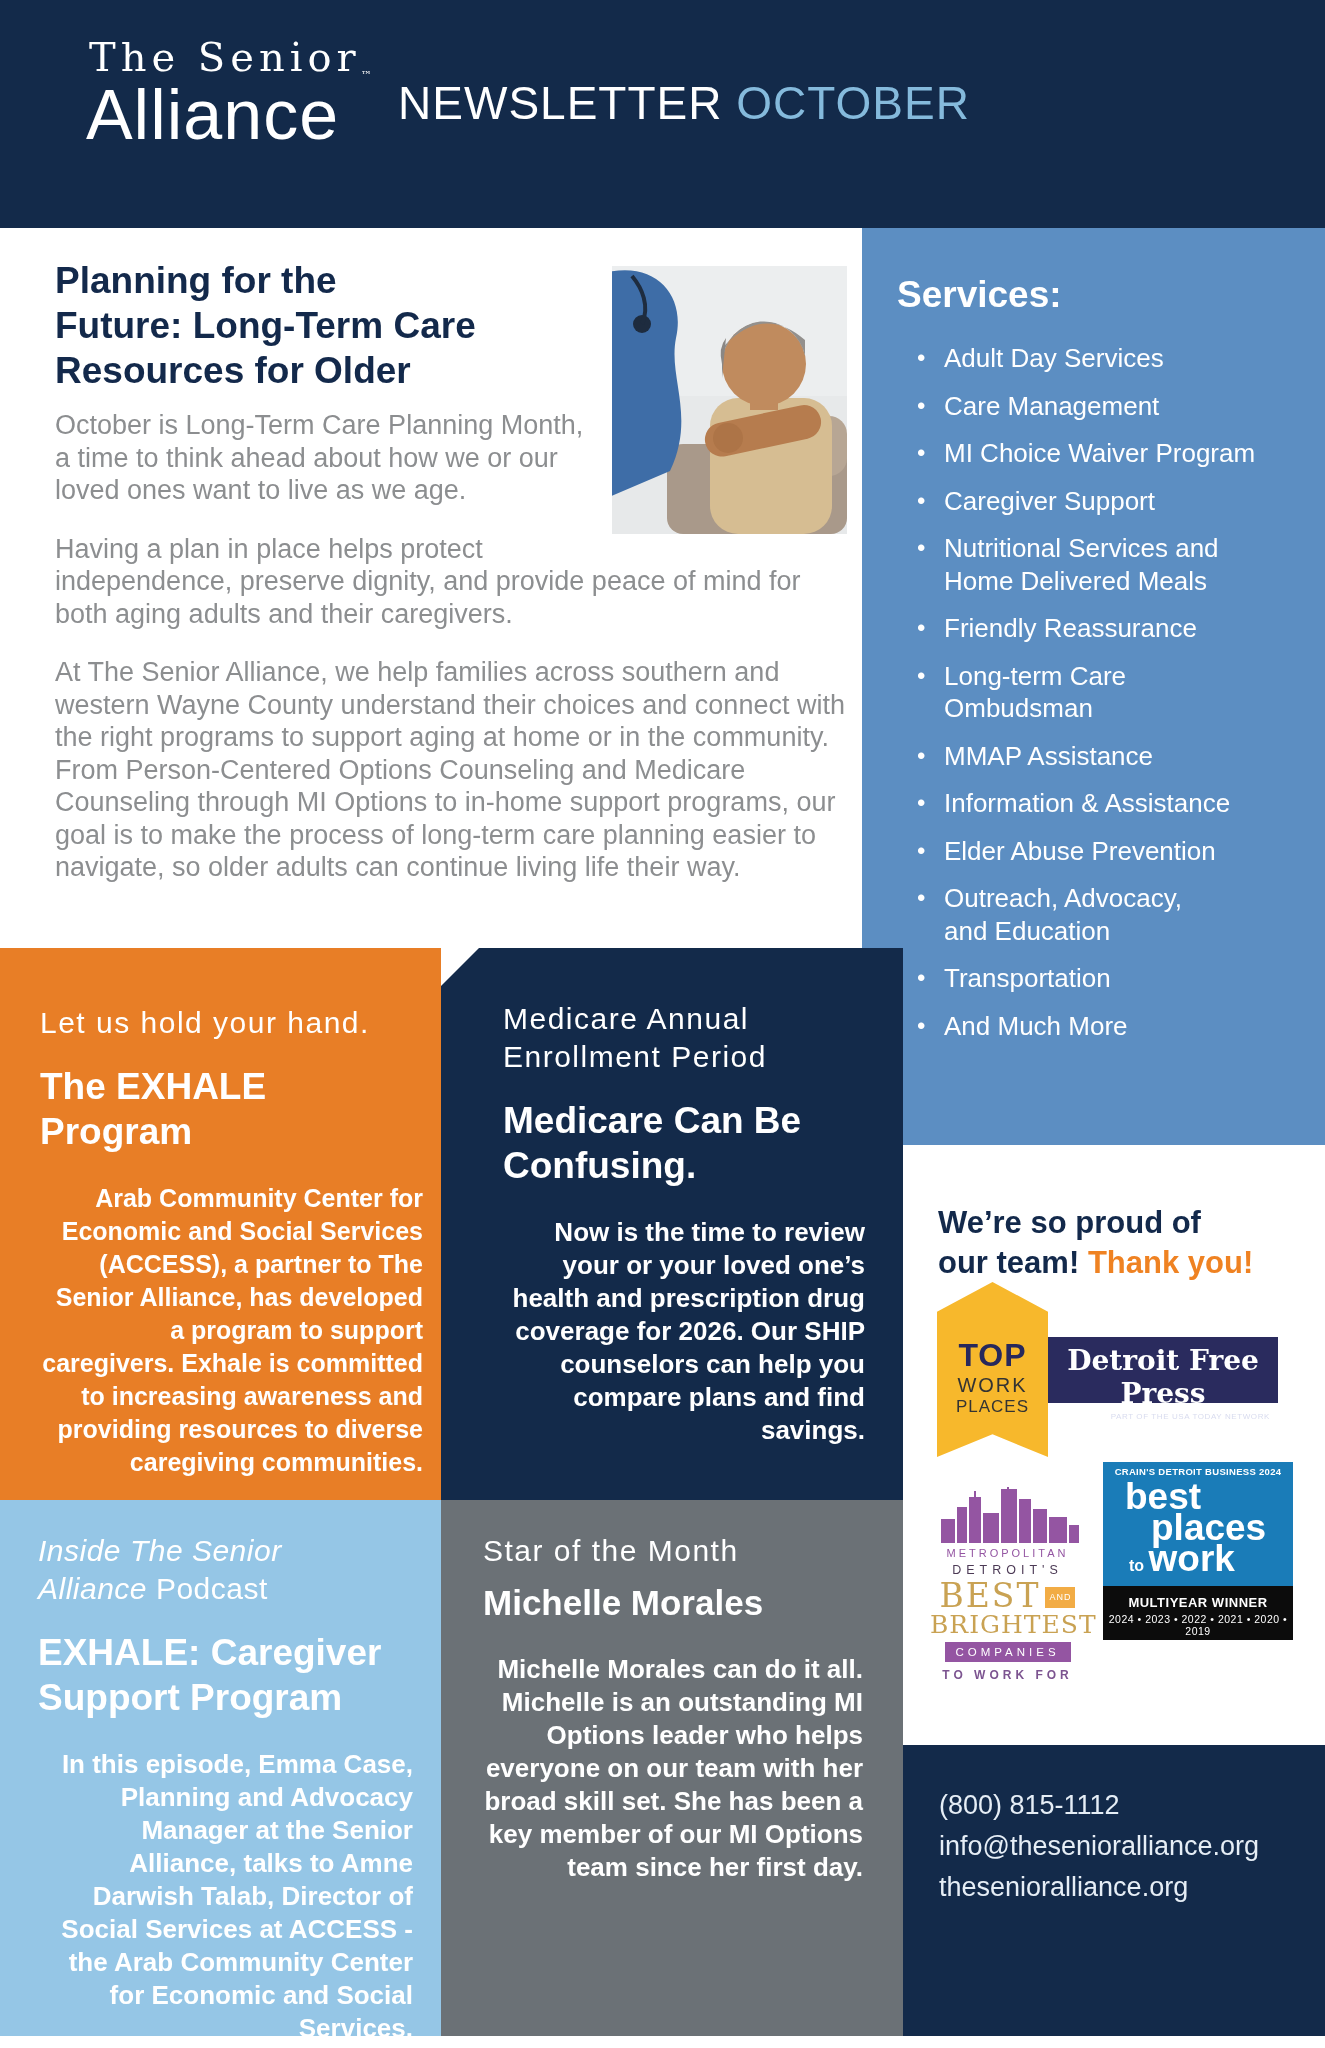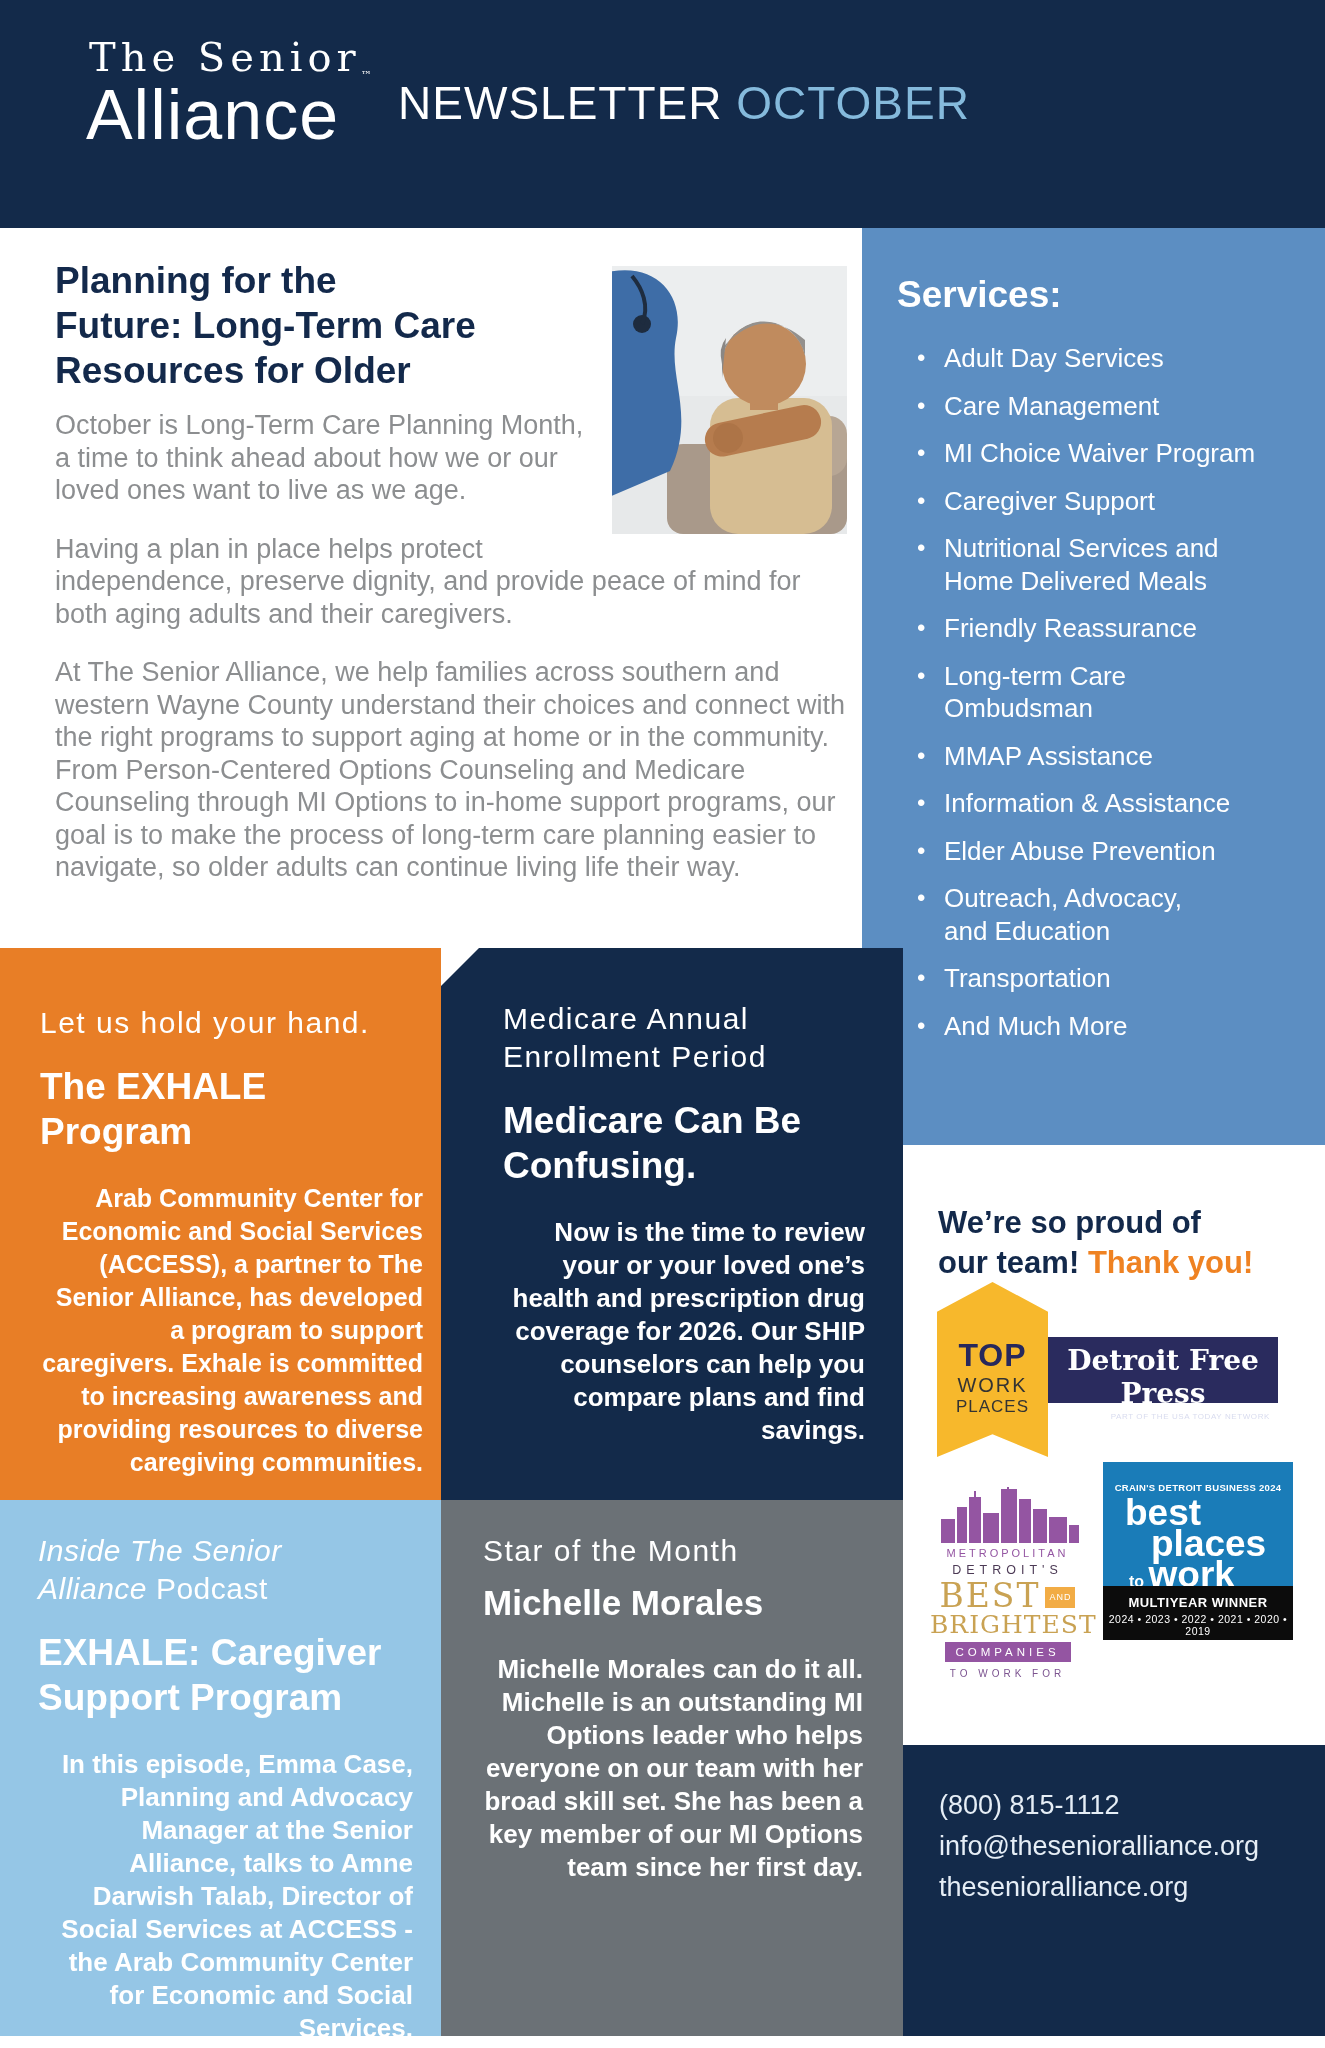--- a/index.html
+++ b/index.html
@@ -73,26 +73,26 @@
   .bnb .det{font-size:12.5px;letter-spacing:5px;color:#4C3A55;margin-top:4px;}
   .bnb .bestrow{display:flex;justify-content:center;align-items:flex-end;gap:5px;margin-top:2px;}
   .bnb .best{font-family:"DejaVu Serif",serif;font-size:33px;line-height:33px;
              color:#C9A253;letter-spacing:2px;}
   .bnb .andbox{width:30px;height:21px;background:#F2AC45;color:#fff;font-size:9px;
                line-height:21px;letter-spacing:1px;margin-bottom:4px;}
   .bnb .brightest{font-family:"DejaVu Serif",serif;font-size:25px;line-height:26px;
                   color:#C9A253;letter-spacing:1px;}
   .bnb .companies{width:126px;margin:4px auto 0;background:#9455A2;color:#fff;font-size:11.5px;
                   letter-spacing:4px;padding:4px 0;}
-  .bnb .twf{font-size:10px;letter-spacing:4px;color:#7C5490;font-weight:normal;margin-top:6px;}
+  .bnb .twf{font-size:12px;letter-spacing:4px;color:#7C5490;font-weight:bold;margin-top:6px;}
 
   .crains{position:absolute;left:200px;top:317px;width:190px;height:178px;color:#fff;}
   .crains .blue{background:#1A7CB8;height:124px;overflow:hidden;}
   .crains .ck{font-size:9.5px;font-weight:bold;text-align:center;letter-spacing:0.3px;
-              margin-top:20px;}
+              margin-top:4px;}
   .crains .b1{font-size:37px;font-weight:bold;line-height:31px;margin:4px 0 0 22px;}
   .crains .b2{font-size:37px;font-weight:bold;line-height:31px;margin-left:48px;}
   .crains .b3{margin-left:26px;line-height:31px;}
   .crains .b3 .sm{font-size:16px;font-weight:bold;}
   .crains .b3 .lg{font-size:37px;font-weight:bold;}
   .crains .band{background:#0C0C0C;height:54px;text-align:center;}
   .crains .band .w{font-size:13px;font-weight:bold;padding-top:9px;letter-spacing:0.5px;}
   .crains .band .y{font-size:10.5px;margin-top:3px;letter-spacing:0.5px;}
 
   

